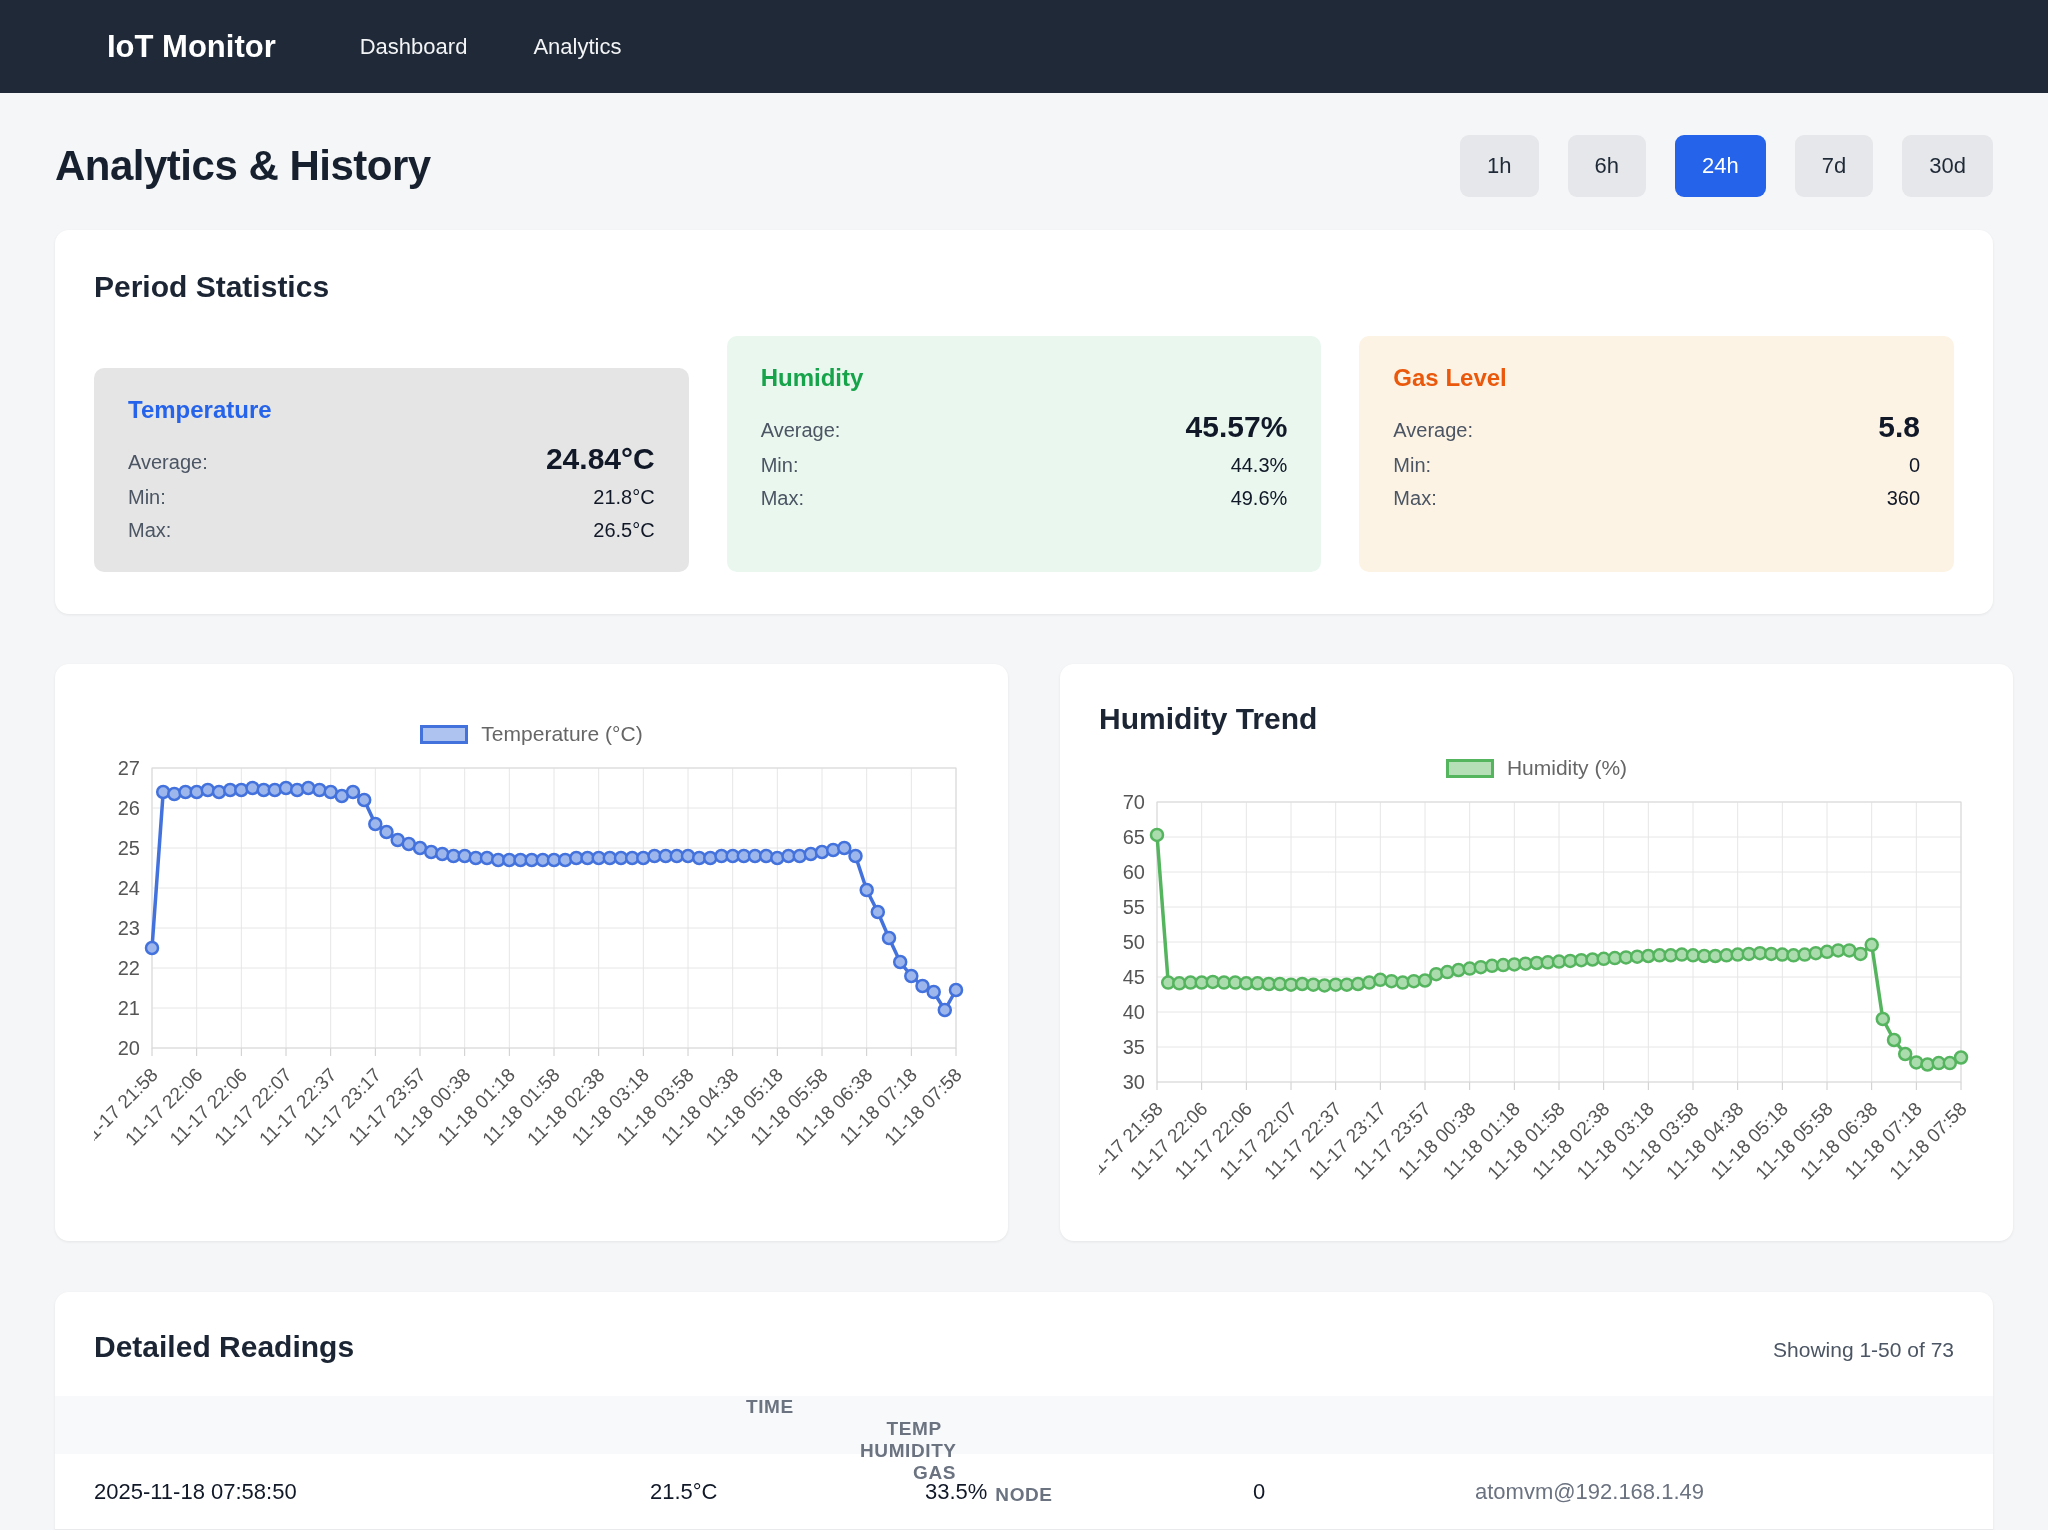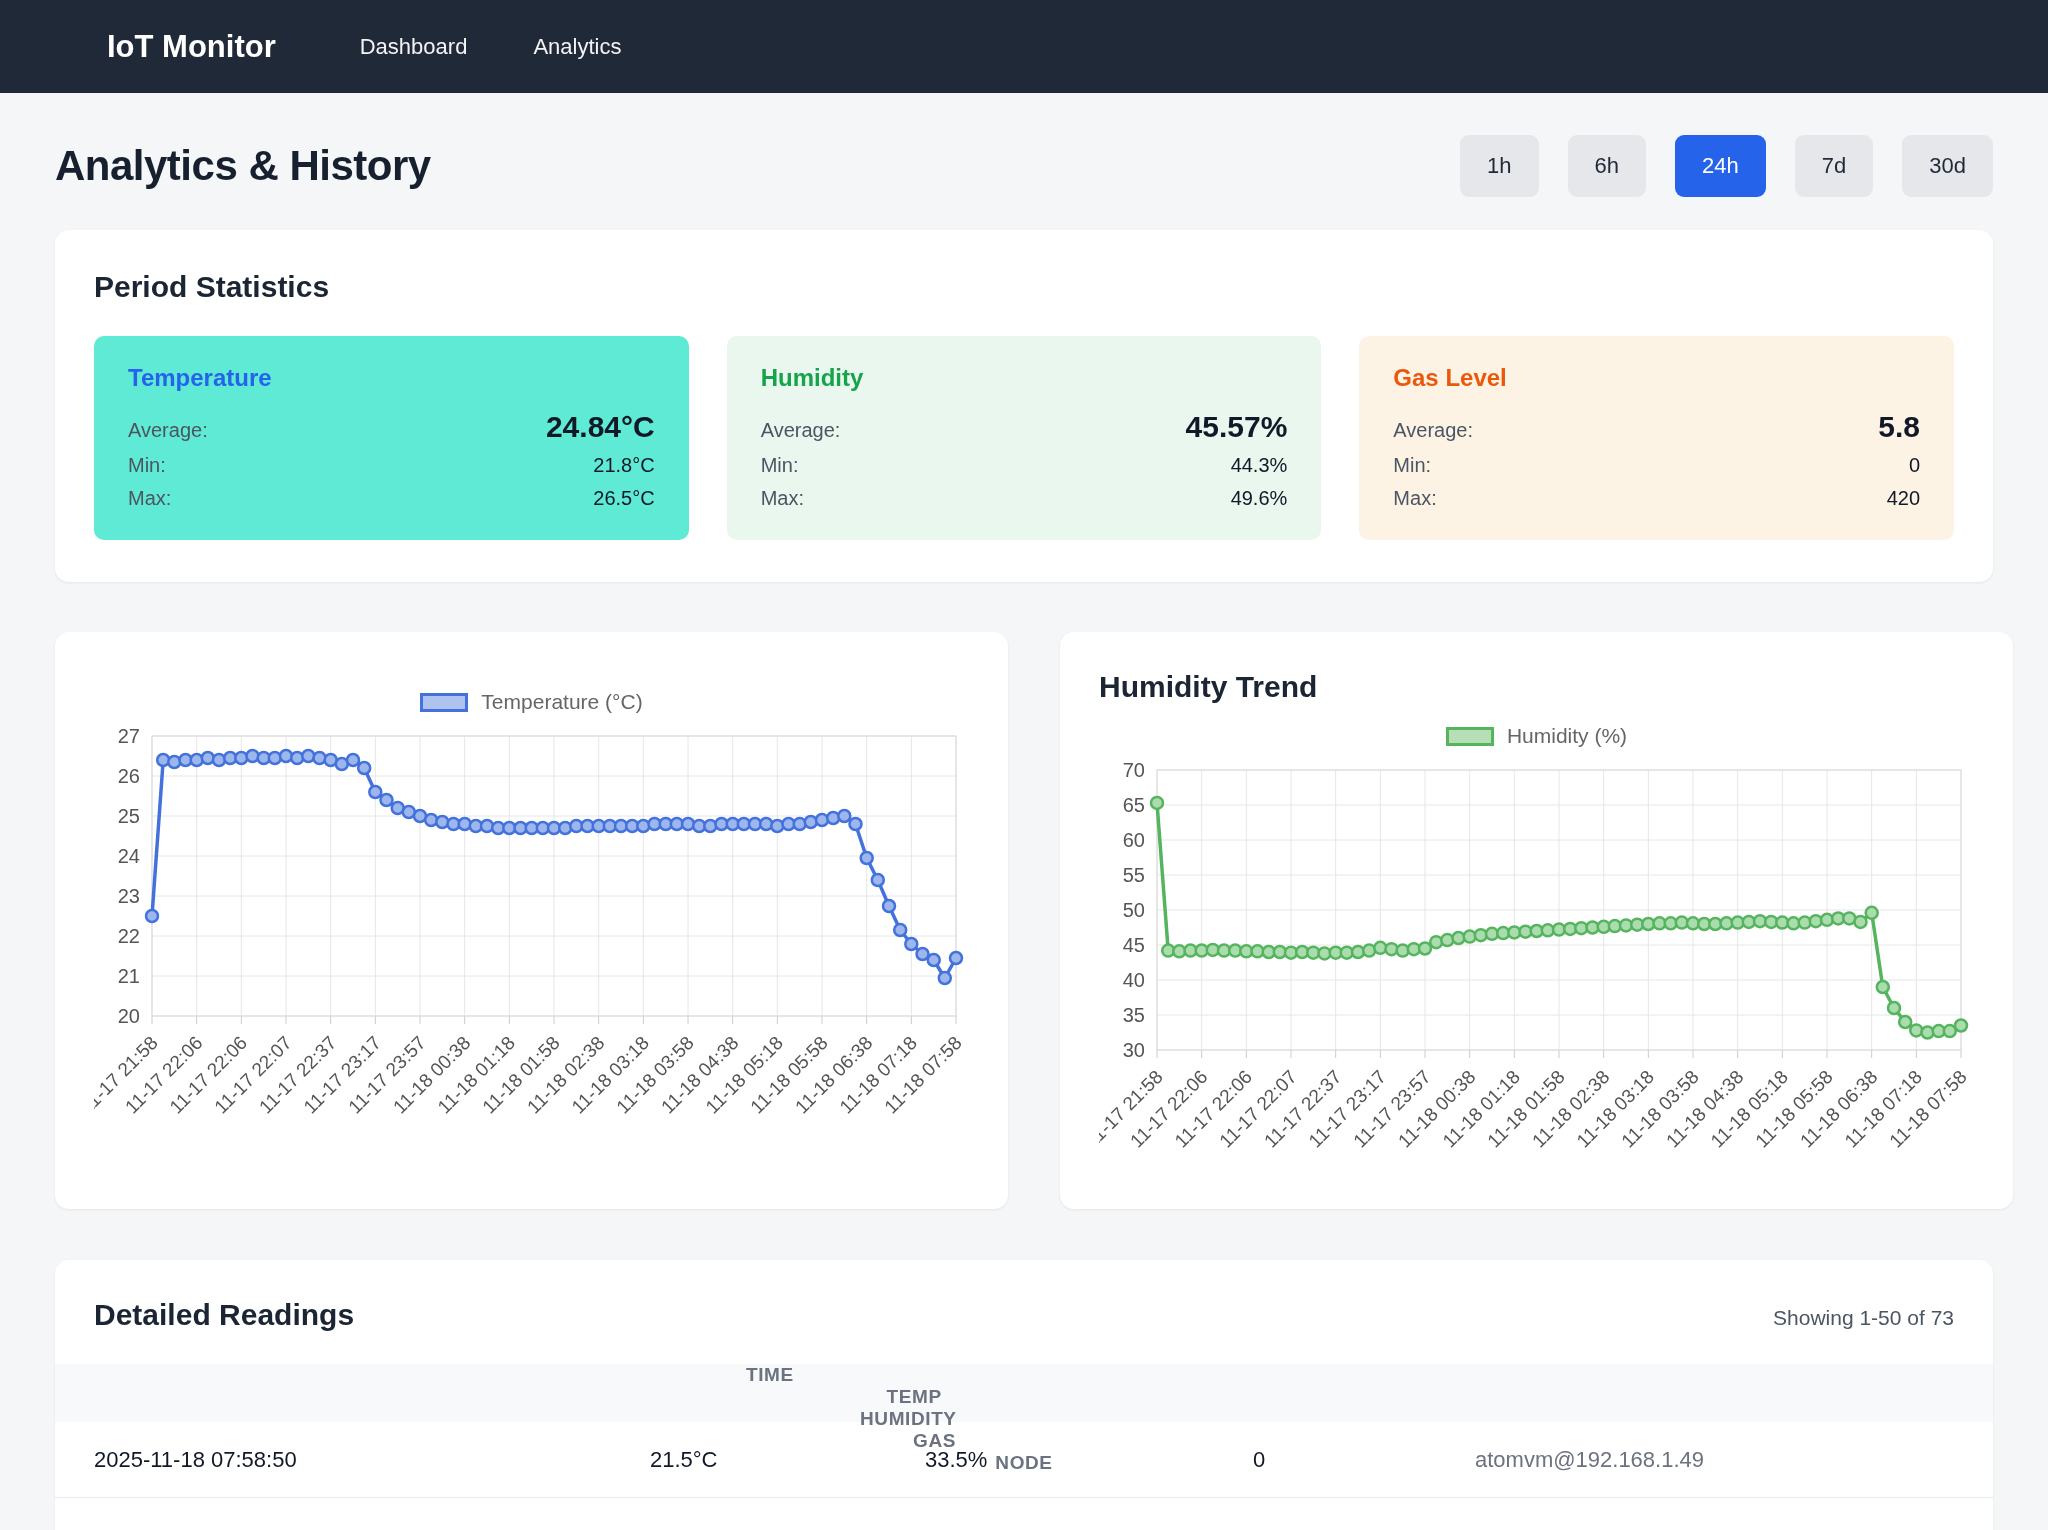--- a/index.html
+++ b/index.html
@@ -88,21 +88,21 @@
       <button class="range-btn">7d</button>
       <button class="range-btn">30d</button>
     </div>
   </div>
 
   <div class="card period-card">
     <div class="period-head">
       <div class="section-title">Period Statistics</div>
     </div>
     <div class="stat-row">
-      <div class="stat-card" style="background: #5eead4;">
+      <div class="stat-card" style="background: #e5e5e5; margin-top: 32px;">
         <div class="stat-name" style="color: rgb(37, 99, 235);">Temperature</div>
         <div class="stat-line avg">
             <span class="stat-label">Average:</span>
             <span class="stat-value">24.84°C</span>
           </div>
         <div class="stat-line">
             <span class="stat-label">Min:</span>
             <span class="stat-value">21.8°C</span>
           </div>
         <div class="stat-line">
@@ -130,21 +130,21 @@
         <div class="stat-line avg">
             <span class="stat-label">Average:</span>
             <span class="stat-value">5.8</span>
           </div>
         <div class="stat-line">
             <span class="stat-label">Min:</span>
             <span class="stat-value">0</span>
           </div>
         <div class="stat-line">
             <span class="stat-label">Max:</span>
-            <span class="stat-value">420</span>
+            <span class="stat-value">360</span>
           </div>
       </div>
     </div>
   </div>
 
   <div class="charts-row">
     <div class="card chart-card">
       <div class="legend">
         <span class="legend-box" style="border-color: rgb(68, 114, 221); background: rgb(174, 195, 239);"></span>
         <span class="legend-label">Temperature (°C)</span>

